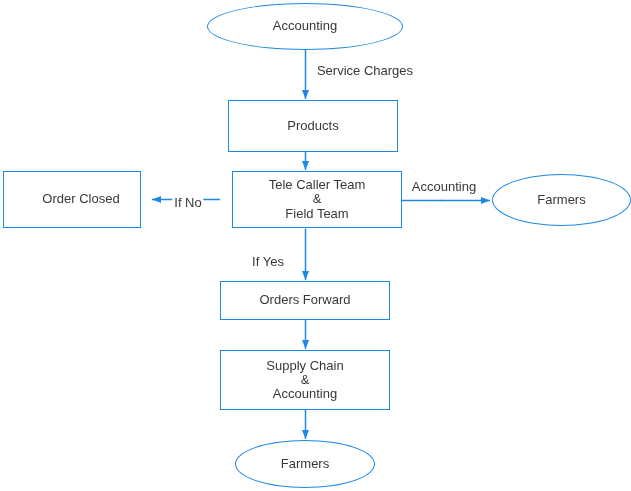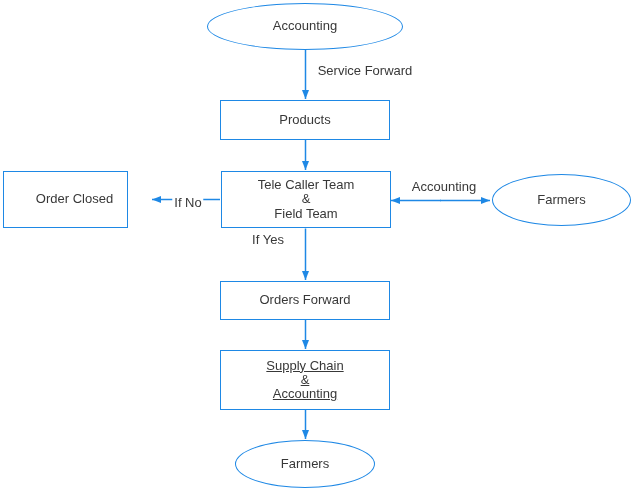--- a/index.html
+++ b/index.html
@@ -67,39 +67,39 @@
     <line x1="220" y1="199.5" x2="152" y2="199.5" marker-end="url(#ah)"></line>
     <line x1="441" y1="200.5" x2="391" y2="200.5" marker-end="url(#ah)"></line>
     <line x1="440" y1="200.5" x2="490" y2="200.5" marker-end="url(#ah)"></line>
     <line x1="305.5" y1="228.5" x2="305.5" y2="280" marker-end="url(#ah)"></line>
     <line x1="305.5" y1="320" x2="305.5" y2="349" marker-end="url(#ah)"></line>
     <line x1="305.5" y1="410" x2="305.5" y2="439" marker-end="url(#ah)"></line>
   </svg>
 
   <div class="node ellipse" style="left:207px; top:3px; width:196px; height:47px;">Accounting</div>
 
-  <div class="node rect" style="left:220px; top:100px; width:170px; height:40px;">Products</div>
+  <div class="node rect" style="left:228px; top:100px; width:170px; height:52px;">Products</div>
 
-  <div class="node rect" style="left:221px; top:171px; width:170px; height:57px;">Tele Caller Team
+  <div class="node rect" style="left:232px; top:171px; width:170px; height:57px;">Tele Caller Team
 &amp;
 Field Team</div>
 
-  <div class="node rect" style="left:3px; top:171px; width:125px; height:57px;padding-left:18px;">Order Closed</div>
+  <div class="node rect" style="left:3px; top:171px; width:138px; height:57px;padding-left:18px;">Order Closed</div>
 
   <div class="node ellipse" style="left:492px; top:174px; width:139px; height:52px;">Farmers</div>
 
   <div class="node rect" style="left:220px; top:281px; width:170px; height:39px;text-align:center;">Orders Forward</div>
 
-  <div class="node rect" style="left:220px; top:350px; width:170px; height:60px;text-decoration:underline;">Supply Chain
+  <div class="node rect" style="left:220px; top:350px; width:170px; height:60px;">Supply Chain
 &amp;
 Accounting</div>
 
   <div class="node ellipse" style="left:235px; top:440px; width:140px; height:48px;">Farmers</div>
 
-  <div class="edge-label" style="left:365px; top:70px;">Service Forward</div>
+  <div class="edge-label" style="left:365px; top:70px;">Service Charges</div>
 
   <div class="edge-label" style="left:188px; top:202px;">If No</div>
 
   <div class="edge-label" style="left:444px; top:186px;">Accounting</div>
 
-  <div class="edge-label" style="left:268px; top:239px;">If Yes</div>
+  <div class="edge-label" style="left:268px; top:261px;">If Yes</div>
 
 </div>
 
 </body></html>

